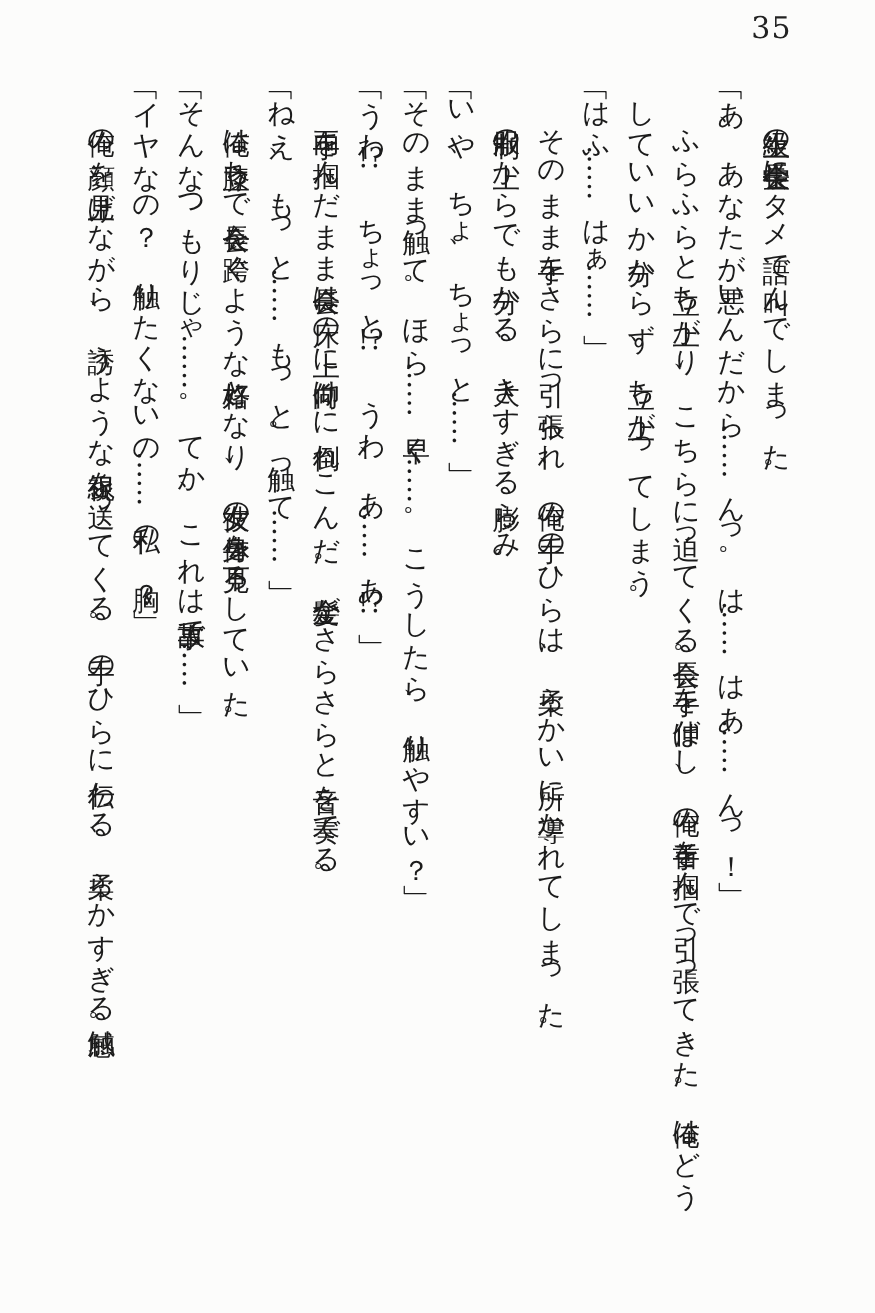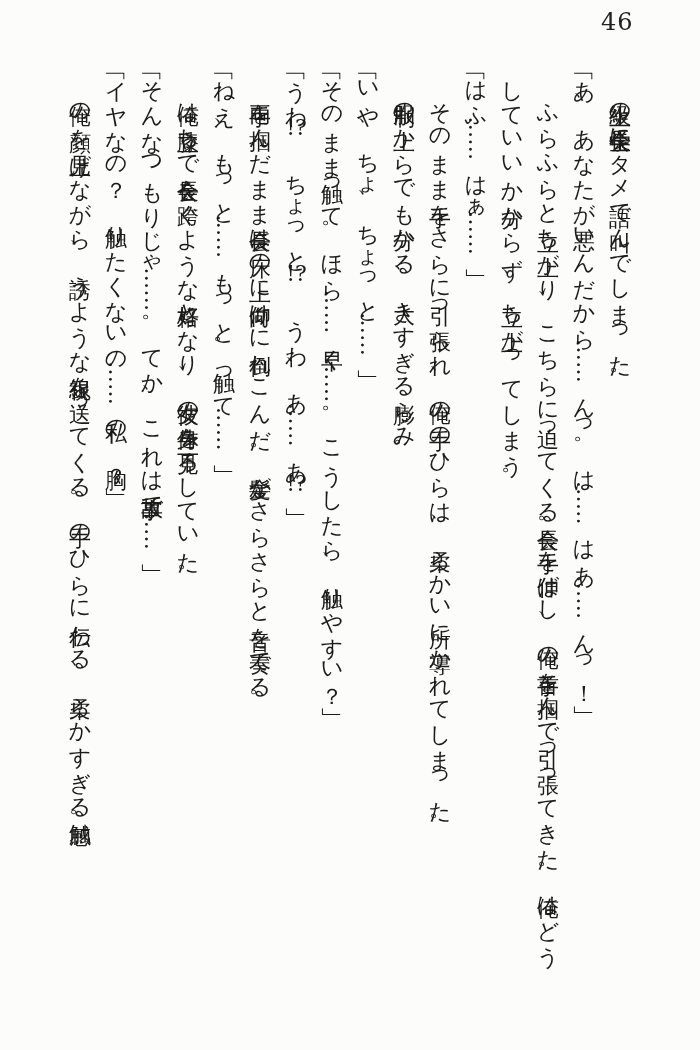--- a/index.html
+++ b/index.html
@@ -46,21 +46,21 @@
   .tcy {
     text-combine-upright: all;
     -webkit-text-combine: horizontal;
   }
 </style>
 </head>
 <body>
 
 <div class="page">
 
-  <div class="page-number">46</div>
+  <div class="page-number">35</div>
 
   <div class="text-block">
 
     <p>　上級生の学生会長にタメ語で叫んでしまった。</p>
 
     <p>「あ、あなたが悪いんだから……んっ。は……はあ……んっ！」</p>
 
     <p>　ふらふらと立ち上がり、こちらに迫ってくる会長。手を伸ばし、俺の手首を掴んで引っ張ってきた。俺はどうしていいか分からず、立ち上がってしまう。</p>
 
     <p>「はふ……はぁ……」</p>

